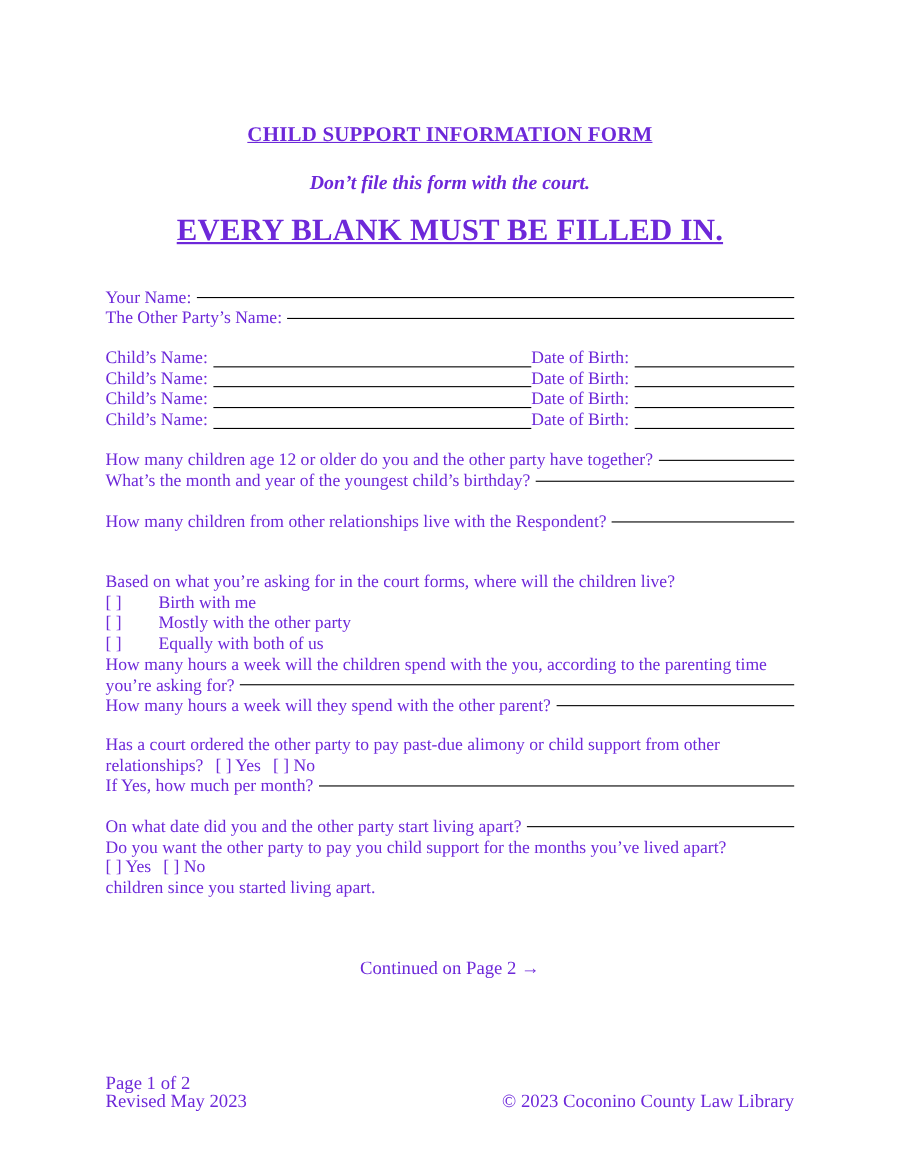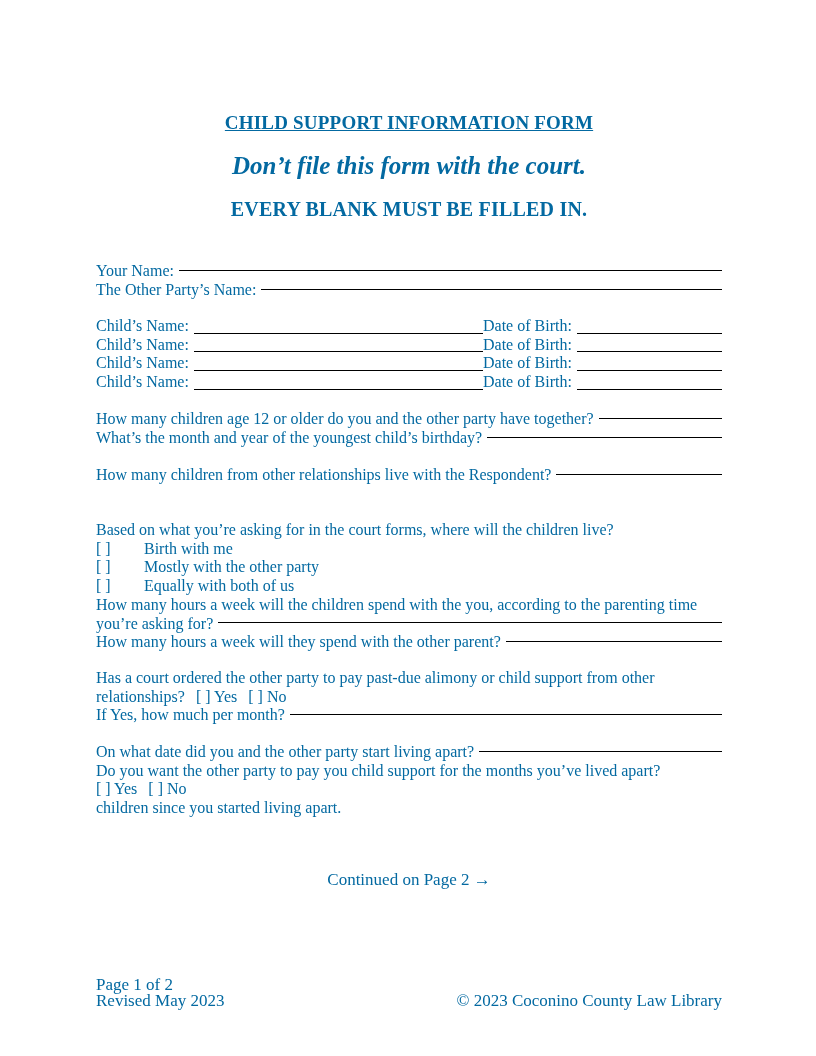--- a/index.html
+++ b/index.html
@@ -3,32 +3,32 @@
 <meta charset="utf-8">
 <style>
   html,body { margin:0; padding:0; background:#ffffff; }
   .page {
     position:relative;
     width:816px; height:1056px;
     background:#ffffff;
     font-family:"Liberation Serif", serif;
     font-size:16px;
     line-height:18.7px;
-    color:#0369a1;
+    color:#6d28d9;
     overflow:hidden;
   }
   .abs { position:absolute; left:96px; width:626px; }
   .center { text-align:center; }
   .line { white-space:pre; }
   .doc-title {
     font-size:19px; font-weight:bold; text-decoration:underline;
     line-height:22px; letter-spacing:0.2px;
   }
-  .doc-notice { font-size:25px; font-weight:bold; font-style:italic; line-height:22px; }
-  .doc-banner { font-size:20px; font-weight:bold; line-height:27px; letter-spacing:0.2px;margin-top:15px; }
+  .doc-notice { font-size:18px; font-weight:bold; font-style:italic; line-height:22px; }
+  .doc-banner { font-size:28px; font-weight:bold; text-decoration:underline; line-height:27px; letter-spacing:0.2px;margin-top:15px; }
   .qrow { display:flex; align-items:center; }
   .qlabel { white-space:pre; }
   .ufill { flex:1 1 auto; border-bottom:1px solid #000; margin-left:5px; margin-bottom:2px; }
   .child-row { display:flex; align-items:stretch; }
   .cleft { flex:0 0 387px; display:flex; box-sizing:border-box; }
   .cright { flex:1 1 auto; display:flex; }
   .opt-row { display:flex; }
   .cbtab { flex:0 0 48px; white-space:pre; }
   .cb-inline { white-space:pre; }
   .gap2 { margin-left:7px; }

